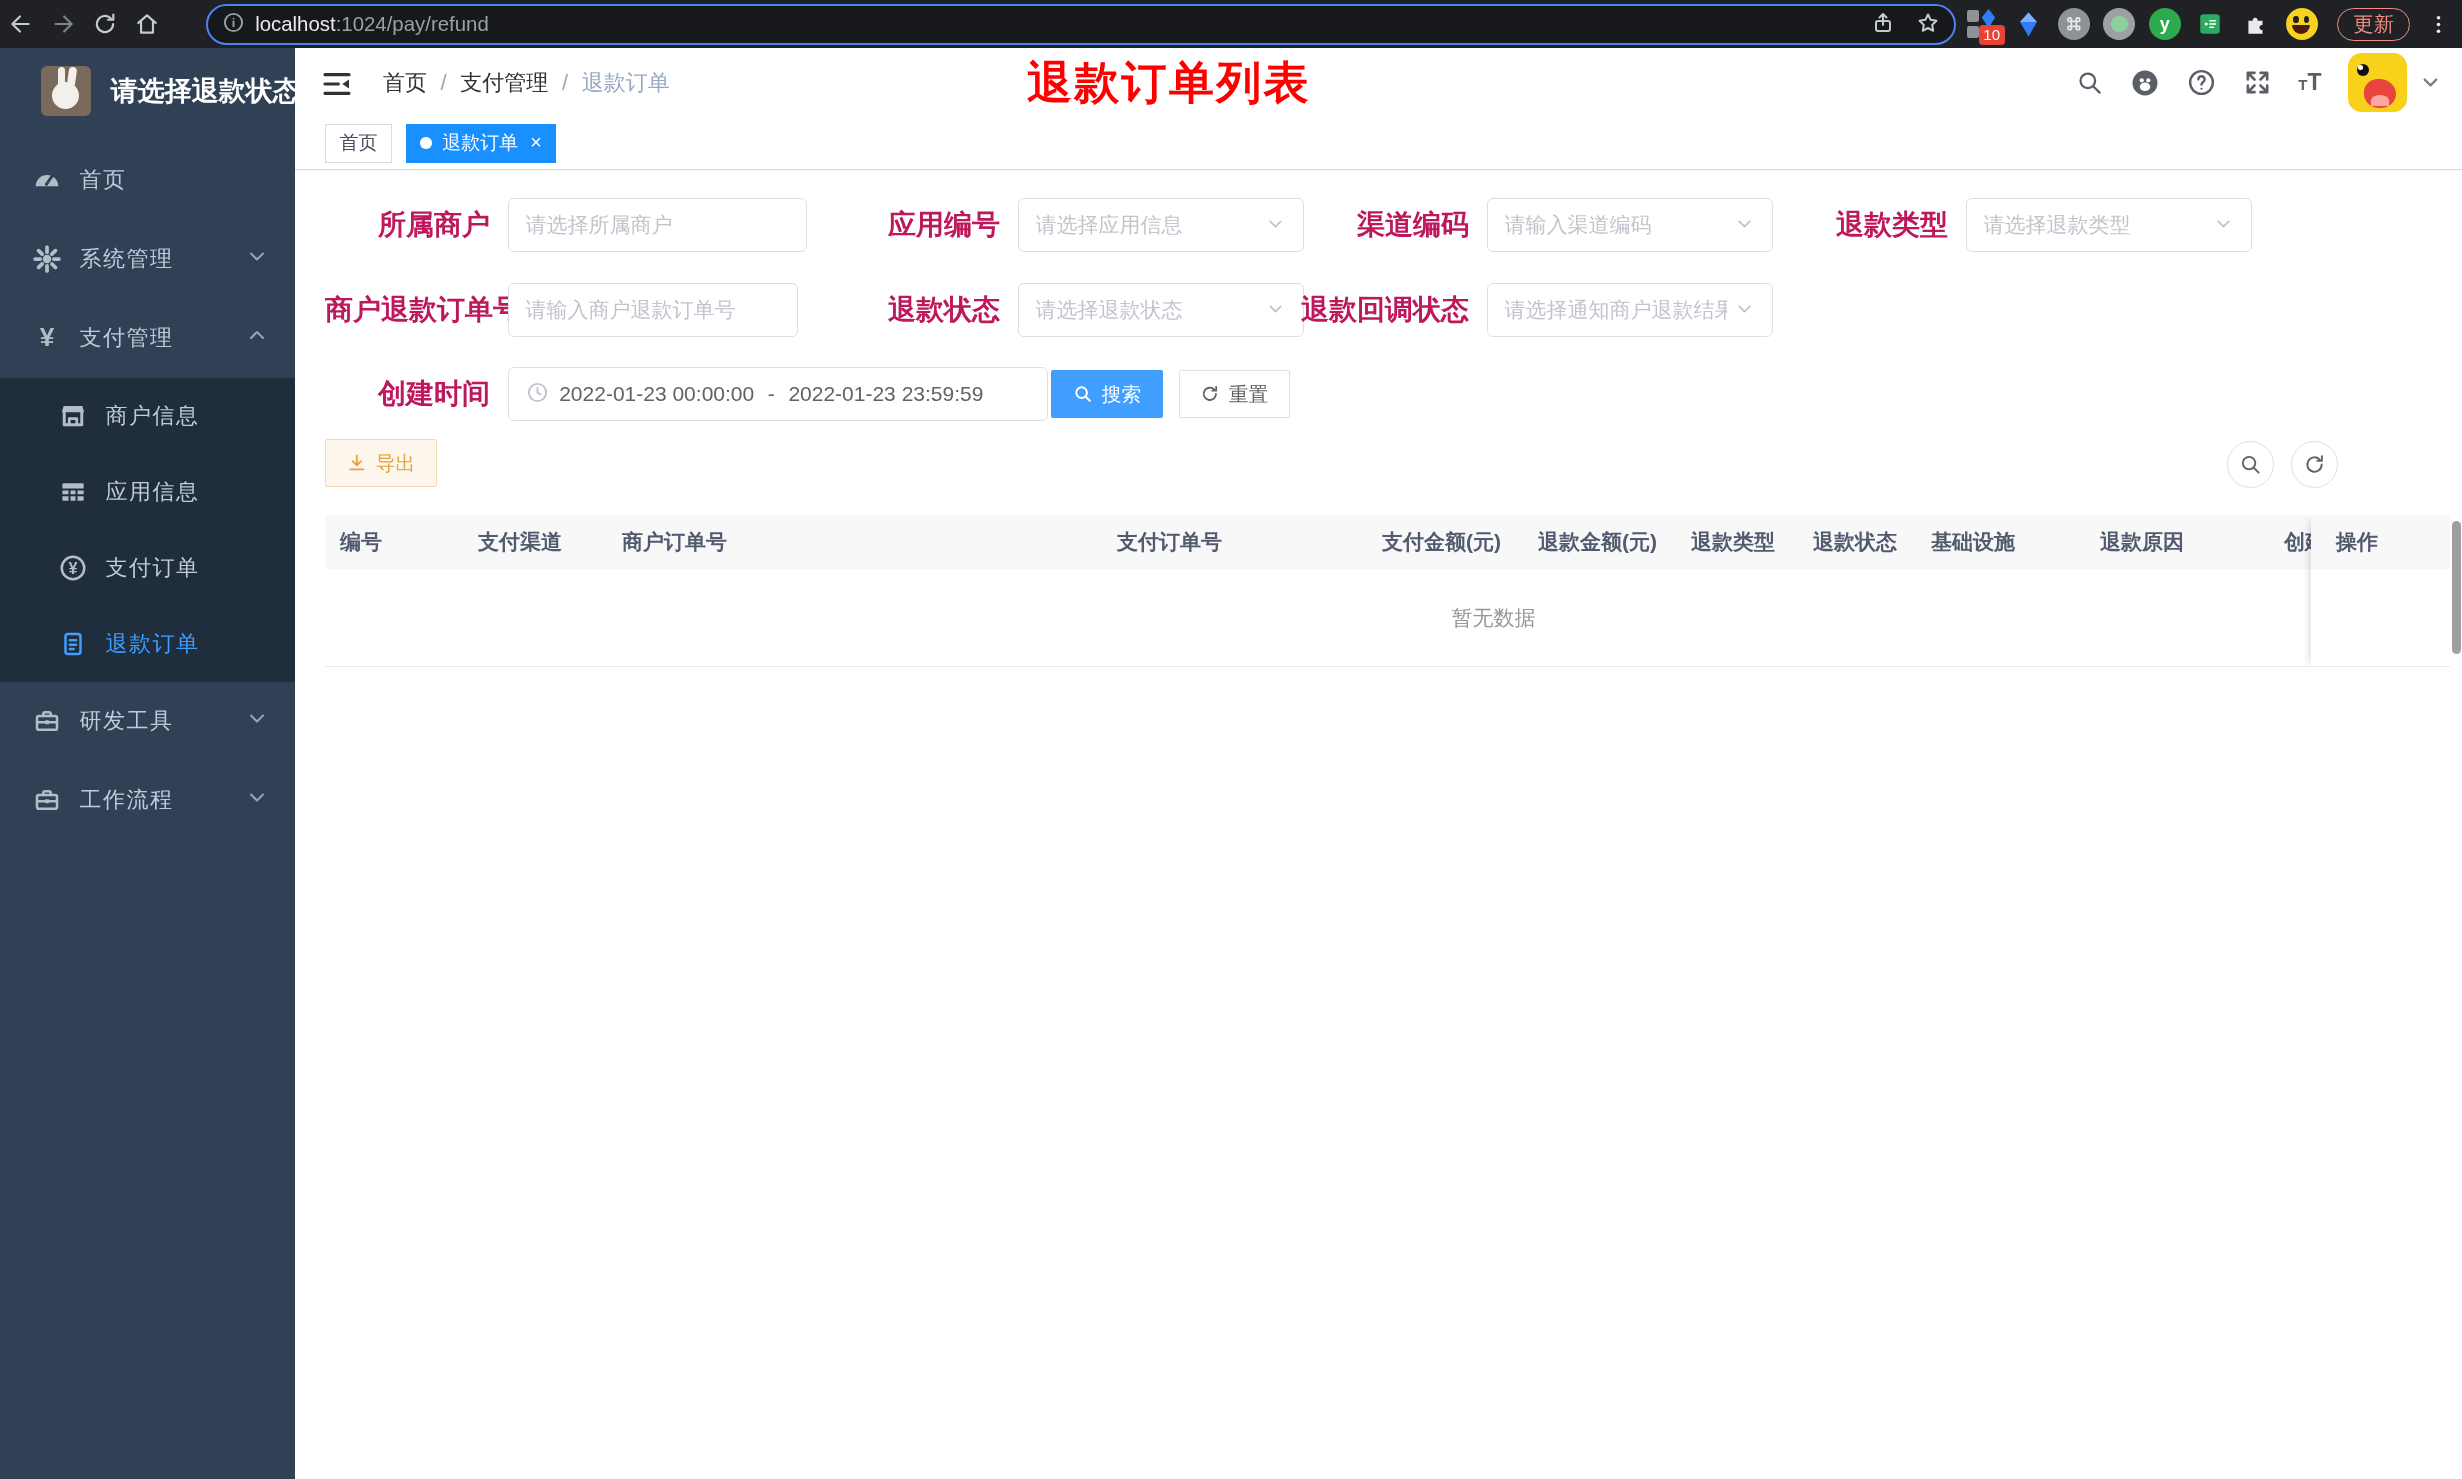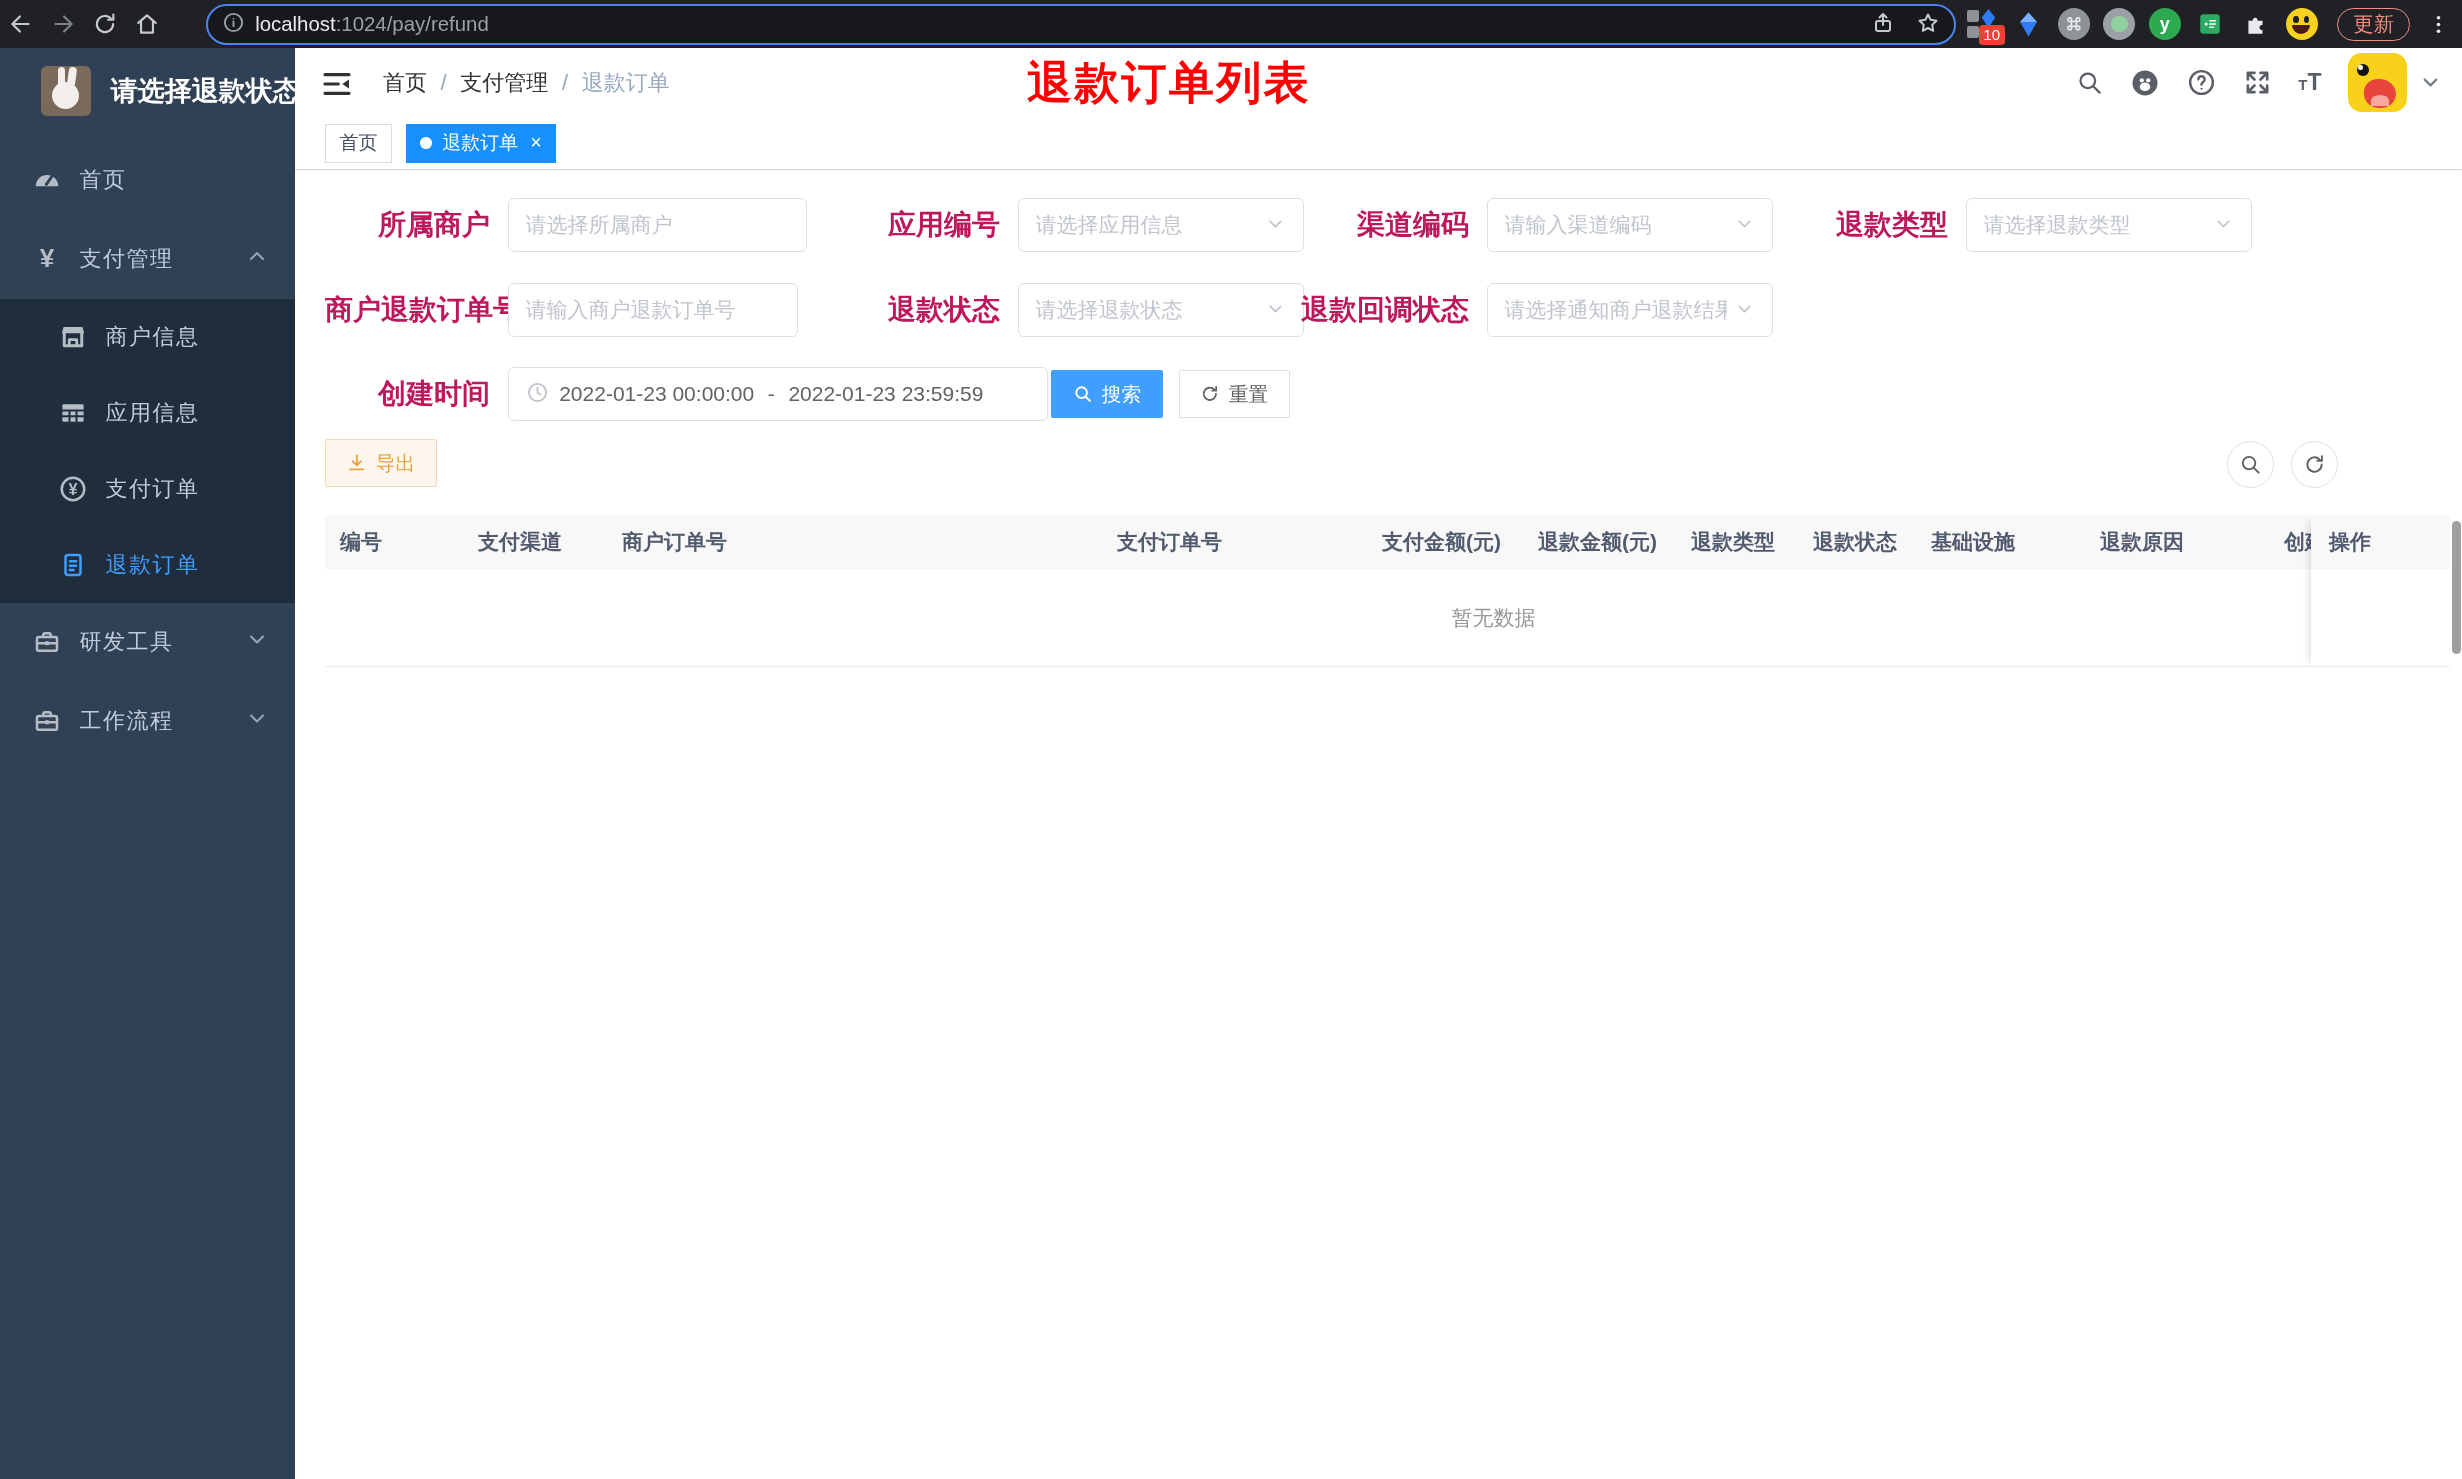--- a/index.html
+++ b/index.html
@@ -99,21 +99,21 @@
   .cbtn{width:47px;height:47px;border-radius:50%;border:0.8px solid #dcdfe6;display:flex;align-items:center;
     justify-content:center;color:#606266;background:#fff;cursor:pointer;}
 
   
   .tablewrap{position:relative;margin-left:30px;width:2125px;overflow:hidden;}
   .thead{display:flex;height:54px;background:#f8f8f9;align-items:center;width:2125px;}
   .th{font-size:21px;font-weight:bold;color:#515a6e;padding-left:15px;white-space:nowrap;overflow:hidden;flex:0 0 auto;}
   .tempty{height:98px;border-bottom:0.8px solid #e8eaec;display:flex;align-items:center;justify-content:center;}
   .tempty span{color:#969799;font-size:21px;transform:translateX(106px);}
   .opcol{position:absolute;right:0;top:0;width:139px;height:153px;box-shadow:-7.6px 0 7.6px -6px rgba(0,0,0,.15);}
-  .opcol .oph{height:54px;background:#f8f8f9;display:flex;align-items:center;padding-left:18px;
+  .opcol .oph{height:54px;background:#f8f8f9;display:flex;align-items:center;padding-left:25px;
     font-size:21px;font-weight:bold;color:#515a6e;}
   .opcol .opb{height:98px;background:#fff;border-bottom:0.8px solid #e8eaec;}
 
   
   .vscroll{position:absolute;right:1.5px;top:521px;width:9px;height:133px;border-radius:4.5px;background:#8e8e8e;opacity:.85;}
 </style>
 </head>
 <body>
 
 <div class="browser">
@@ -240,20 +240,32 @@
         <span class="s-icon">
           <svg viewBox="0 0 24 24" width="30" height="30" fill="none" stroke="currentColor" stroke-width="2" stroke-linecap="round" stroke-linejoin="round">
             <path d="M3 17a9 9 0 1 1 18 0z" fill="currentColor" stroke="none"></path>
             <path d="M11.5 15.5L16 9" stroke="#304156" stroke-width="2.4"></path>
           </svg>
         </span>
         <span class="s-label">首页</span>
       </div>
       <div class="s-item">
         <span class="s-icon">
+          <svg viewBox="0 0 24 24" width="30" height="30" fill="none" stroke="currentColor" stroke-width="2" stroke-linecap="round" stroke-linejoin="round">
+            <circle cx="12" cy="12" r="3.4" fill="currentColor" stroke="none"></circle>
+            <path d="M12 2.5v4M12 17.5v4M2.5 12h4M17.5 12h4M5.3 5.3l2.8 2.8M16 16l2.8 2.8M18.7 5.3L15.9 8.1M8.1 15.9l-2.8 2.8" stroke-width="3"></path>
+          </svg>
+        </span>
+        <span class="s-label">系统管理</span>
+        <span class="s-chevron"><svg viewBox="0 0 24 24" width="24" height="24" fill="none" stroke="currentColor" stroke-width="2" stroke-linecap="round" stroke-linejoin="round">
+            <path d="M6 9.5l6 6 6-6"></path>
+          </svg></span>
+      </div>
+      <div class="s-item">
+        <span class="s-icon">
           <svg viewBox="0 0 24 24" width="30" height="30" fill="none" stroke="currentColor" stroke-width="2" stroke-linecap="round" stroke-linejoin="round" style="font-size:29px">
             <text x="12" y="18" text-anchor="middle" font-size="21" font-weight="bold" fill="currentColor" stroke="none">¥</text>
           </svg>
         </span>
         <span class="s-label">支付管理</span>
         <span class="s-chevron"><svg viewBox="0 0 24 24" width="24" height="24" fill="none" stroke="currentColor" stroke-width="2" stroke-linecap="round" stroke-linejoin="round">
             <path d="M6 15l6-6 6 6"></path>
           </svg></span>
       </div>
       <div class="submenu">

